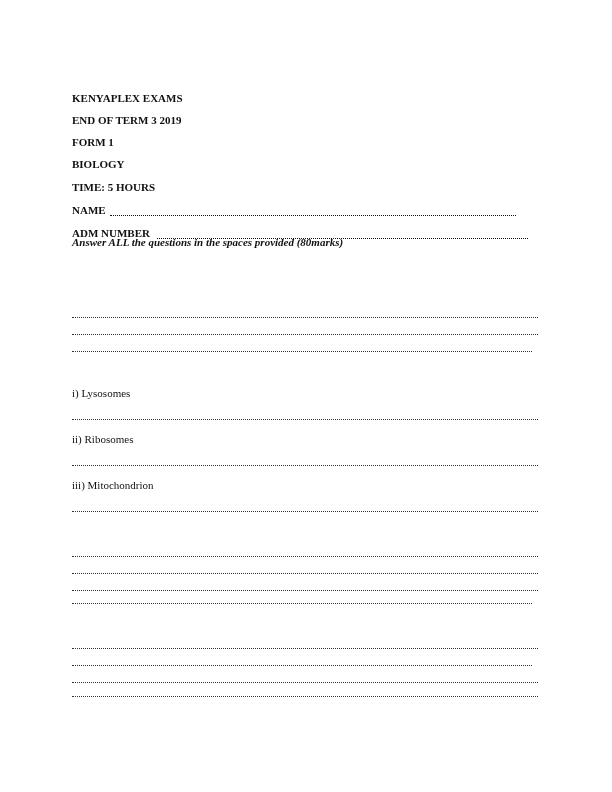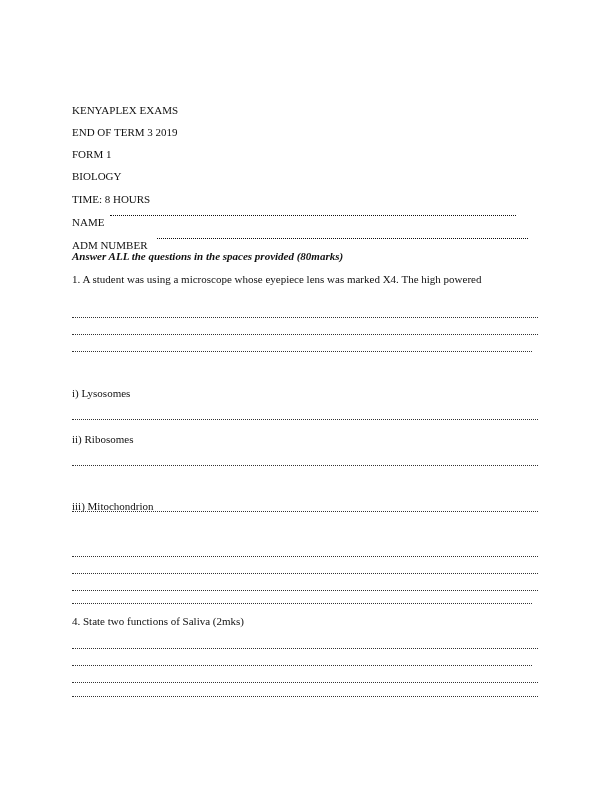--- a/index.html
+++ b/index.html
@@ -1,59 +1,57 @@
 <!DOCTYPE html>
 <html><head>
 <meta charset="utf-8">
 <style>
   html, body { margin: 0; padding: 0; background: #ffffff; }
   body { width: 612px; height: 792px; position: relative; overflow: hidden;
          font-family: "Liberation Serif", serif; color: #111; }
   .page { position: absolute; left: 0; top: 0; width: 612px; height: 792px; background: #fff; }
   .t { position: absolute; left: 72px; white-space: nowrap; font-size: 11px; line-height: 13px; }
-  .b { font-weight: normal; margin-top: 12px; }
+  .b { font-weight: bold; }
   .bi { font-weight: bold; font-style: italic; }
   .dots { position: absolute; left: 72px; height: 1px; border-bottom: 1px dotted #333; }
   .fill-dots { position: absolute; height: 1px; border-bottom: 1.5px dotted #111; }
 </style>
 </head>
 <body>
 
 <div class="page">
 
   <div class="t b" style="top:92px">KENYAPLEX EXAMS</div>
   <div class="t b" style="top:114px">END OF TERM 3 2019</div>
   <div class="t b" style="top:136px">FORM 1</div>
   <div class="t b" style="top:158px">BIOLOGY</div>
-  <div class="t b" style="top:181px">TIME: 8 HOURS</div>
+  <div class="t b" style="top:181px">TIME: 5 HOURS</div>
 
   <div class="t b" style="top:204px">NAME</div>
   <div class="fill-dots" style="left:110px; width:406px; top:214px"></div>
 
   <div class="t b" style="top:227px">ADM NUMBER</div>
   <div class="fill-dots" style="left:157px; width:371px; top:237px"></div>
 
-  <div class="t bi" style="top:250px">Answer ALL the questions in the spaces provided (80marks)</div>
+  <div class="t bi" style="top:236px">Answer ALL the questions in the spaces provided (80marks)</div>
 
-  <div class="t" style="top:273px">1. A student was using a microscope whose eyepiece lens was marked X4. The high powered</div>
   <div class="dots" style="top:316px; width:466px"></div>
   <div class="dots" style="top:333px; width:466px"></div>
   <div class="dots" style="top:350px; width:460px"></div>
 
   <div class="t" style="top:387px">i) Lysosomes</div>
   <div class="dots" style="top:418px; width:466px"></div>
   <div class="t" style="top:433px">ii) Ribosomes</div>
   <div class="dots" style="top:464px; width:466px"></div>
-  <div class="t" style="top:500px">iii) Mitochondrion</div>
+  <div class="t" style="top:479px">iii) Mitochondrion</div>
   <div class="dots" style="top:510px; width:466px"></div>
 
   <div class="dots" style="top:555px; width:466px"></div>
   <div class="dots" style="top:572px; width:466px"></div>
   <div class="dots" style="top:589px; width:466px"></div>
   <div class="dots" style="top:602px; width:460px"></div>
 
-  <div class="t" style="top:615px">4. State two functions of Saliva (2mks)</div>
   <div class="dots" style="top:647px; width:466px"></div>
   <div class="dots" style="top:664px; width:460px"></div>
   <div class="dots" style="top:681px; width:466px"></div>
   <div class="dots" style="top:695px; width:466px"></div>
 
 </div>
 
 </body></html>

